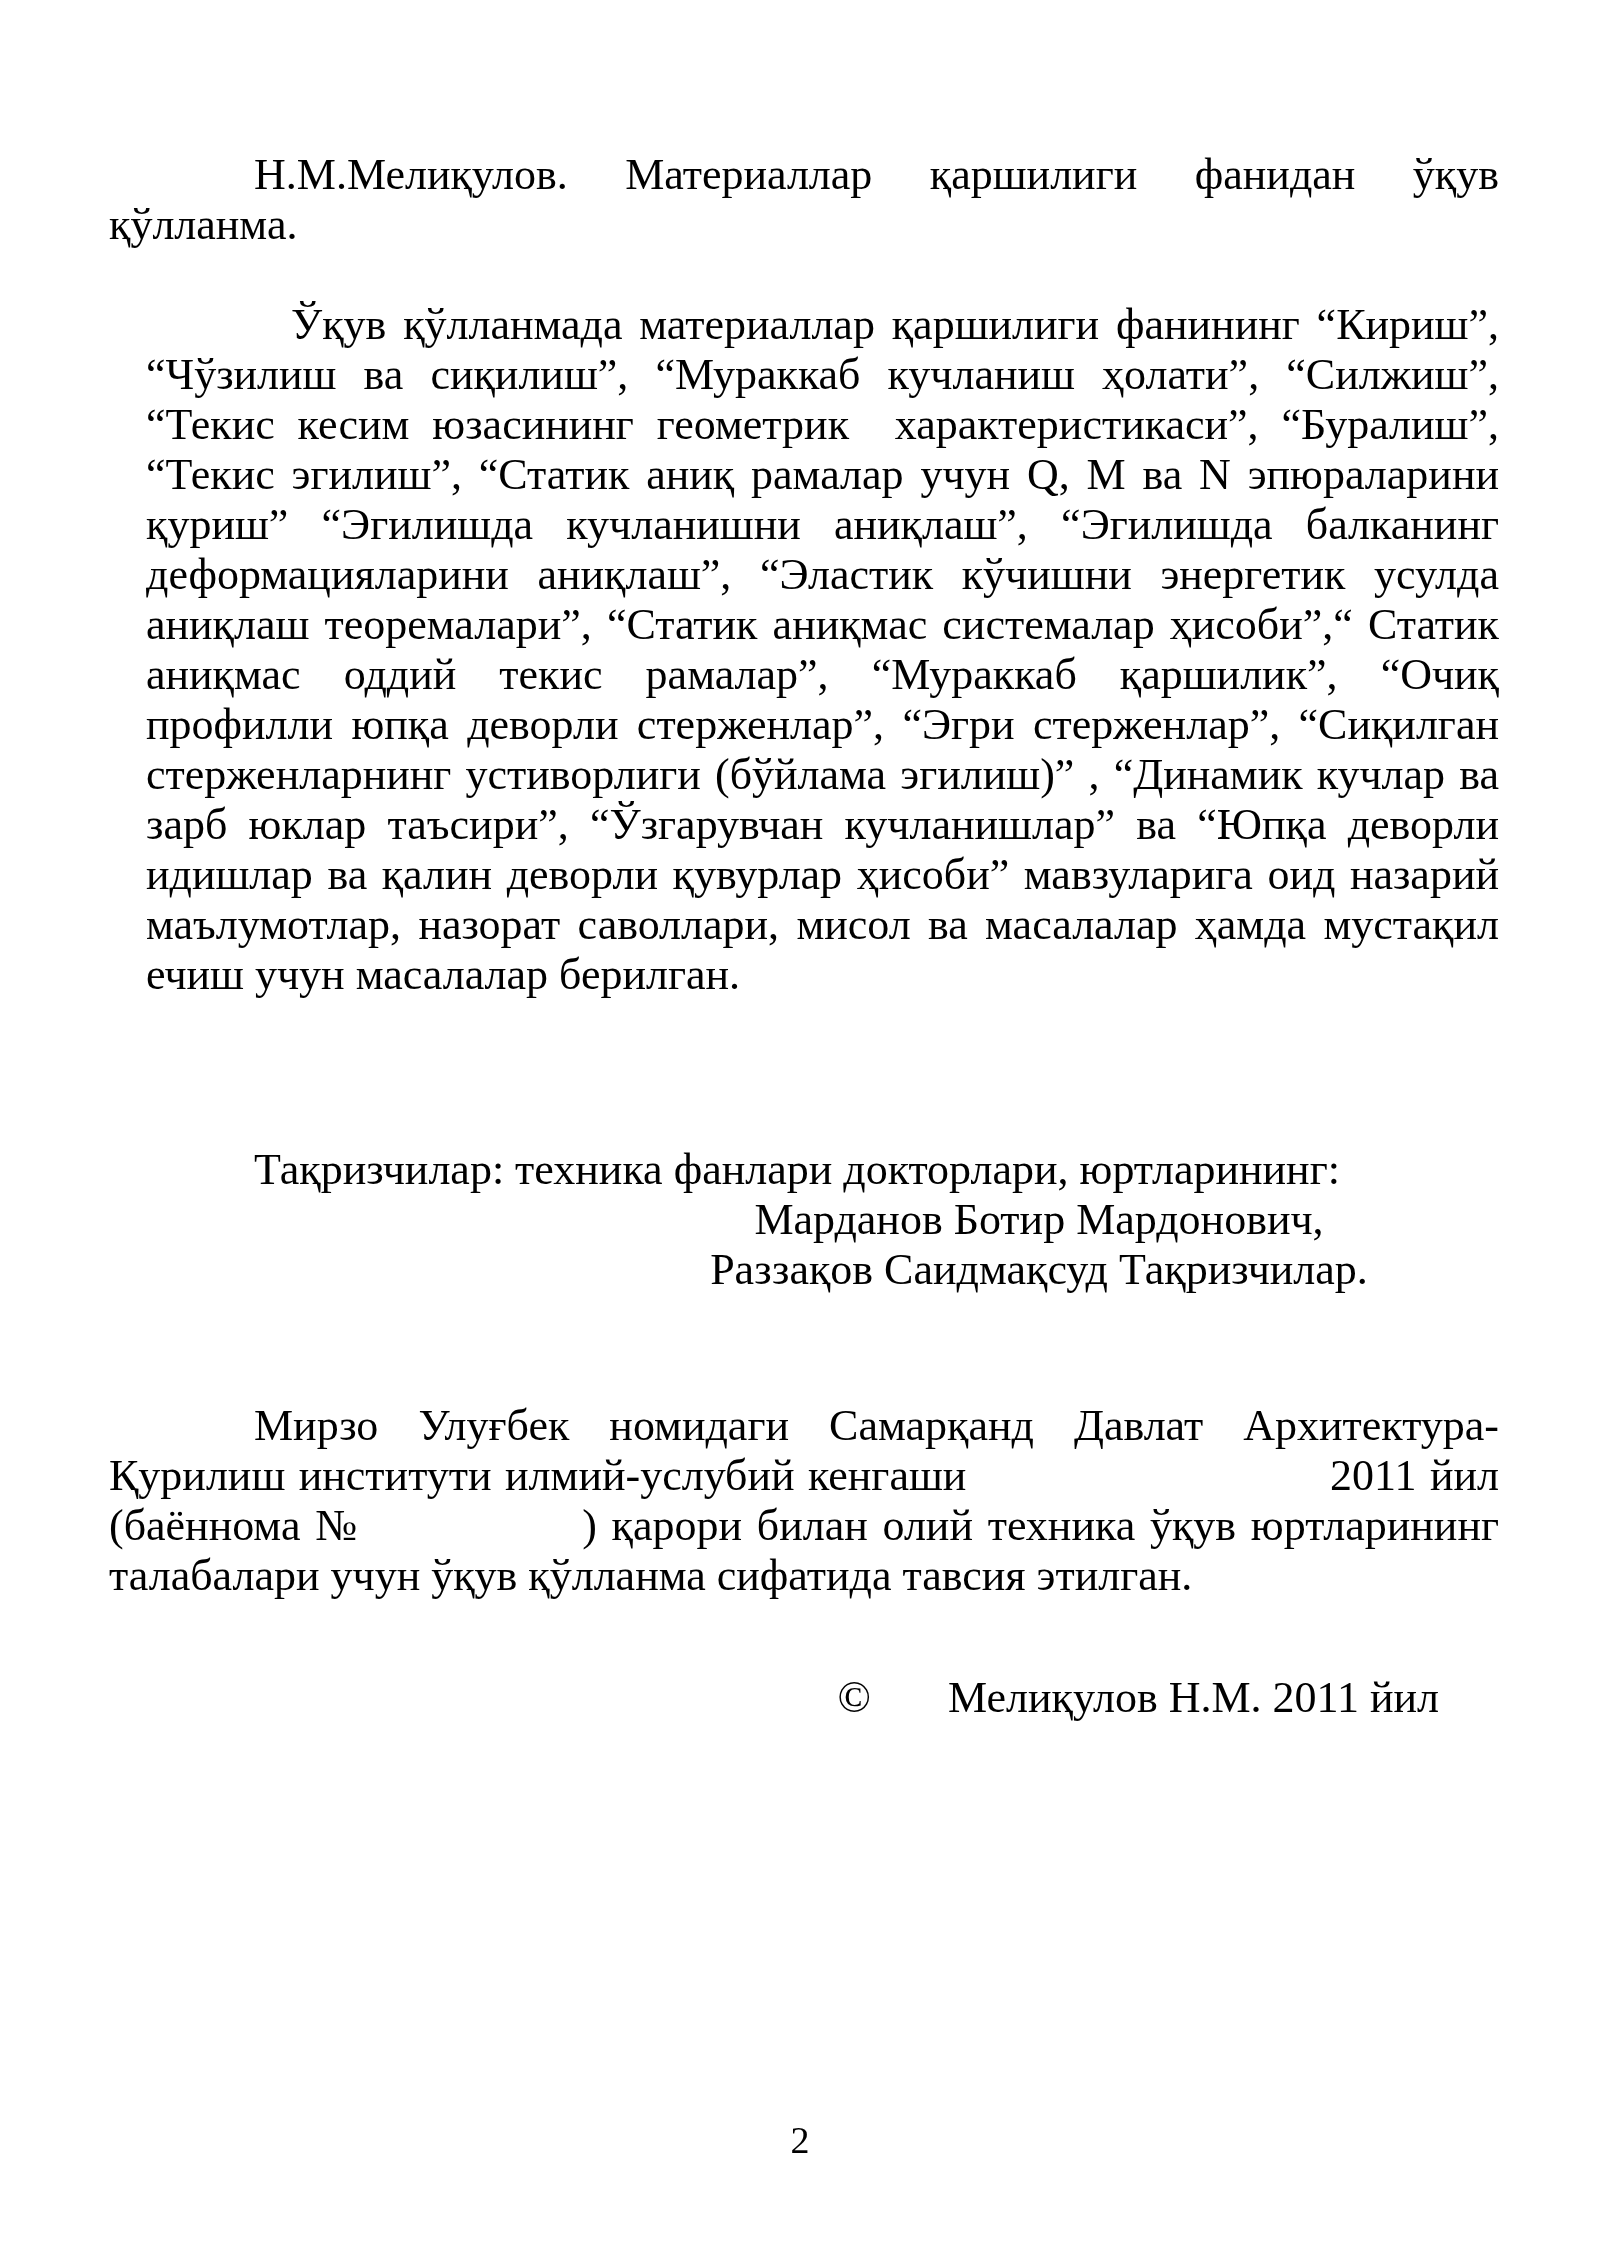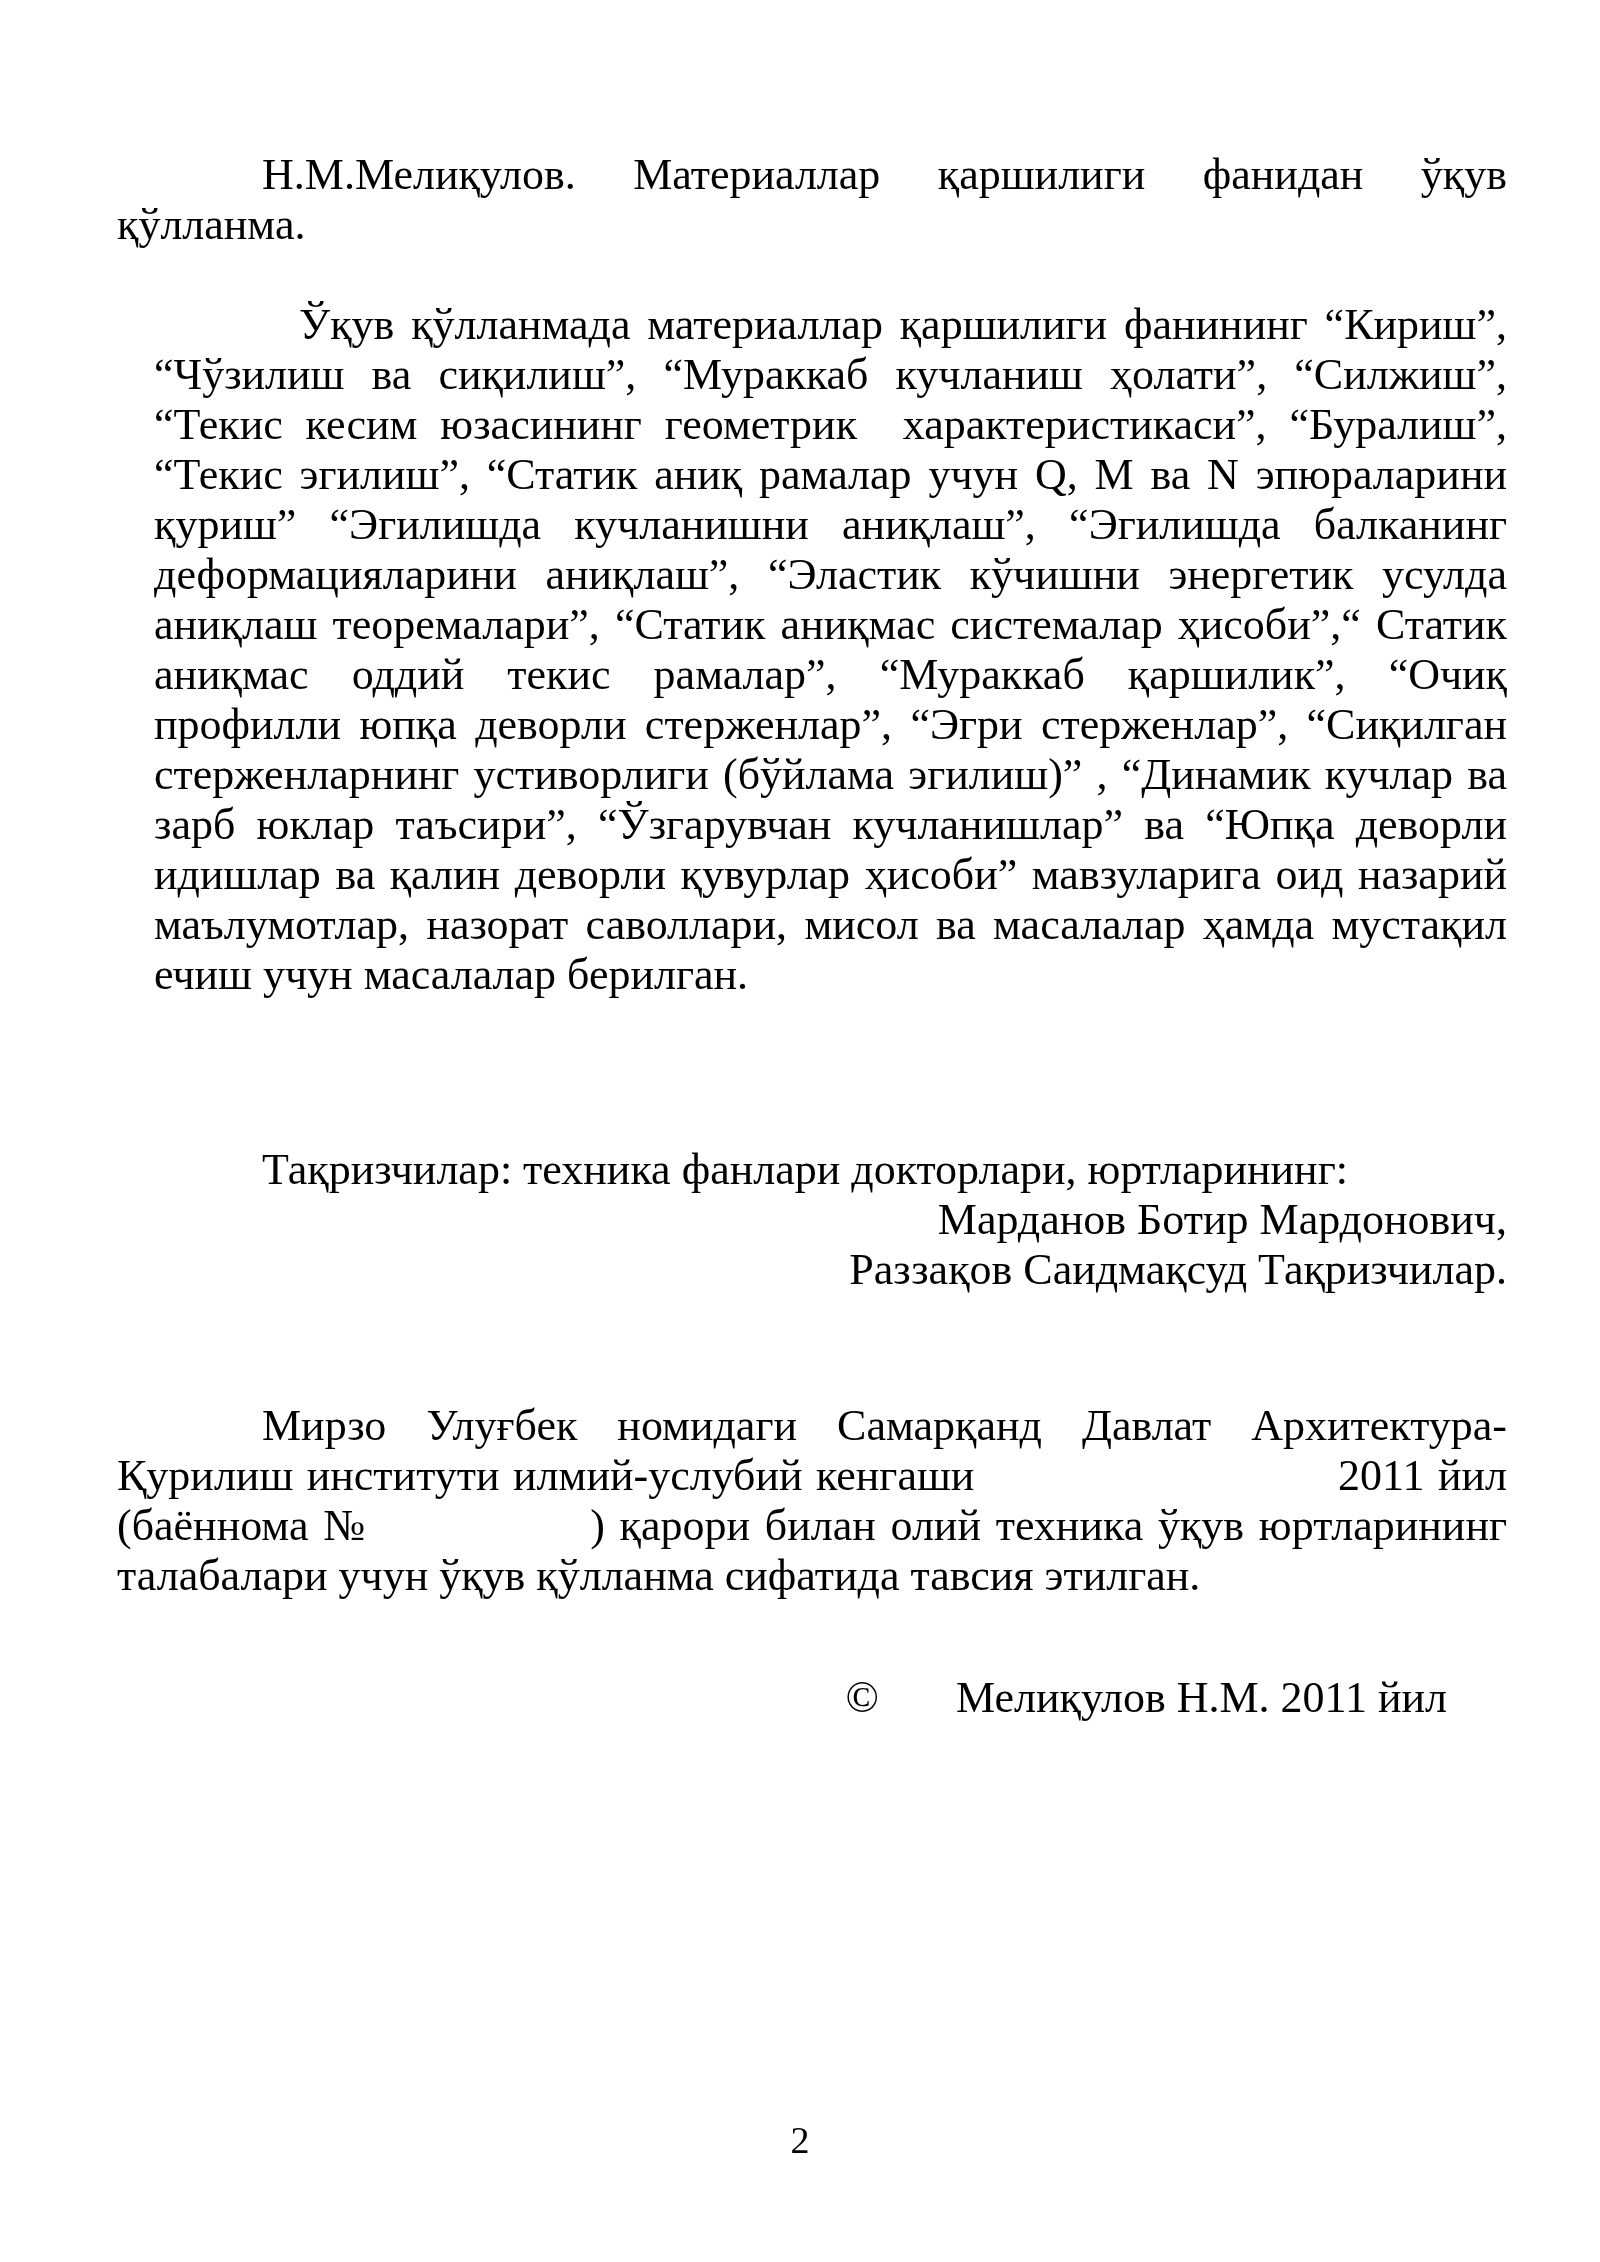--- a/index.html
+++ b/index.html
@@ -14,21 +14,21 @@
     background: #ffffff;
     color: #000000;
     font-family: "Liberation Serif", "DejaVu Serif", serif;
     font-size: 44px;
     line-height: 50px;
     overflow: hidden;
   }
   .content {
     position: absolute;
     top: 150px;
-    left: 117px;
+    left: 109px;
     width: 1390px;
   }
   .para {
     margin: 0;
     text-align: justify;
     text-indent: 145px;
   }
   .gap-top {
     margin-top: 50px;
     margin-left: 37px;
@@ -37,21 +37,21 @@
     margin-top: 145px;
   }
   .rev-heading {
     margin: 0;
     text-indent: 145px;
     text-align: left;
   }
   .rev-name {
     margin: 0;
     padding-left: 470px;
-    text-align: right;
+    text-align: center;
   }
   .approval {
     margin-top: 106px;
   }
   .copyright {
     margin: 72px 60px 0 0;
     text-indent: 0;
     text-align: right;
   }
   .page-number {

